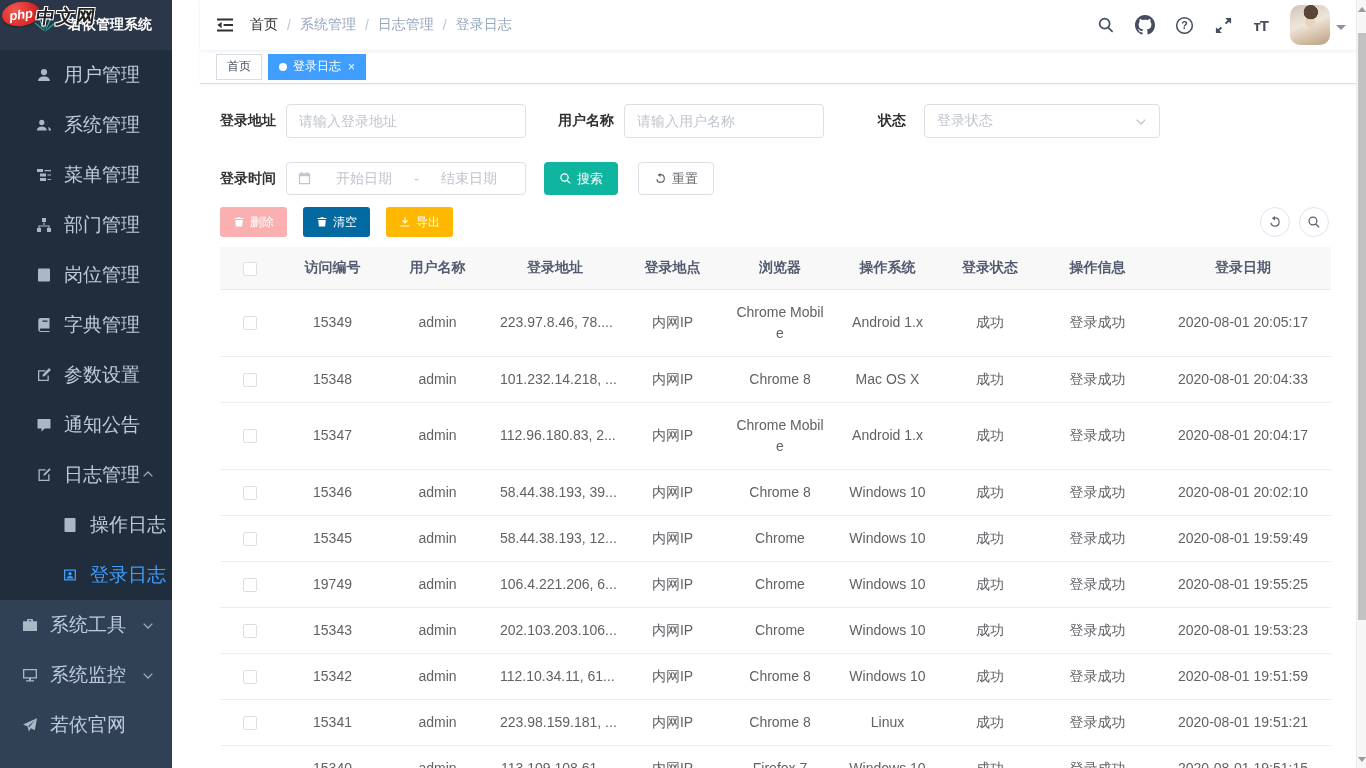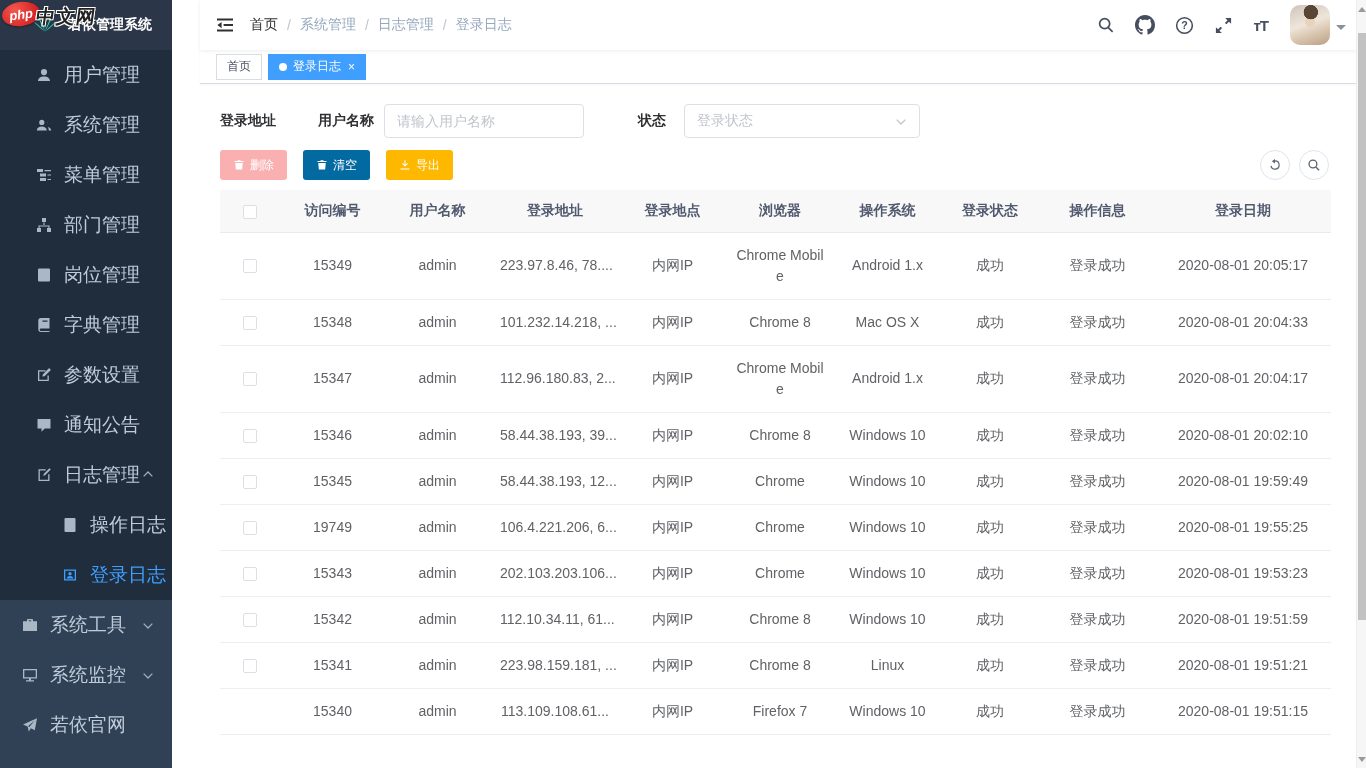--- a/index.html
+++ b/index.html
@@ -308,33 +308,57 @@
         <span class="tab-dot"></span>
         <span>登录日志</span>
         <span class="tab-close">×</span>
       </div>
     </div>
 
   <div class="content">
 
     <div class="filter-row">
       <span class="f-label" style="width:56px">登录地址</span>
+      <input class="inp w240" placeholder="请输入登录地址" style="">
       <span class="f-label w76">用户名称</span>
       <input class="inp w200" placeholder="请输入用户名称" style="">
       <span class="f-label status-lab">状态</span>
       <div class="sel">
         <span>登录状态</span>
         <span class="sel-arrow">
           <svg width="12" height="12" viewBox="0 0 12 12" fill="currentColor">
               <path d="M2.1 4.2 6 8.1l3.9-3.9.9.9L6 9.9 1.2 5.1z"></path>
             </svg>
         </span>
       </div>
     </div>
 
+    <div class="filter-row">
+      <span class="f-label" style="width:56px">登录时间</span>
+      <div class="daterange">
+        <svg class="dr-ico" viewBox="0 0 16 16" fill="currentColor">
+          <path d="M4.5 1h1.3v1.5h4.4V1h1.3v1.5H14V14H2V2.5h2.5V1zM3.3 5.6v7.1h9.4V5.6H3.3z"></path>
+        </svg>
+        <span class="dr-part">开始日期</span>
+        <span class="dr-sep">-</span>
+        <span class="dr-part">结束日期</span>
+      </div>
+      <button class="btn btn-search">
+        <svg width="13" height="13" viewBox="0 0 16 16" fill="currentColor">
+          <path d="M6.8 1.6a5.2 5.2 0 1 1 0 10.4 5.2 5.2 0 0 1 0-10.4zm0 1.5a3.7 3.7 0 1 0 0 7.4 3.7 3.7 0 0 0 0-7.4zM10.8 10l3.6 3.5-1 1.1L9.7 11z"></path>
+        </svg>
+        <span>搜索</span>
+      </button>
+      <button class="btn btn-reset">
+        <svg width="13" height="13" viewBox="0 0 16 16" fill="currentColor">
+          <path d="M8 2.6a5.4 5.4 0 1 1-5.3 6.5l1.4-.3A4 4 0 1 0 8 4V6.2L4.4 3.7 8 1.2v1.4z"></path>
+        </svg>
+        <span>重置</span>
+      </button>
+    </div>
 
     <div class="toolbar">
       <button class="btn btn-sm btn-delete">
         <svg width="12" height="12" viewBox="0 0 16 16" fill="currentColor">
           <path d="M6 1.6h4v1.2h4V4H2V2.8h4V1.6zM3 5.4h10L12.2 14H3.8L3 5.4z"></path>
         </svg>
         <span>删除</span>
       </button>
       <button class="btn btn-sm btn-clear">
         <svg width="12" height="12" viewBox="0 0 16 16" fill="currentColor">

